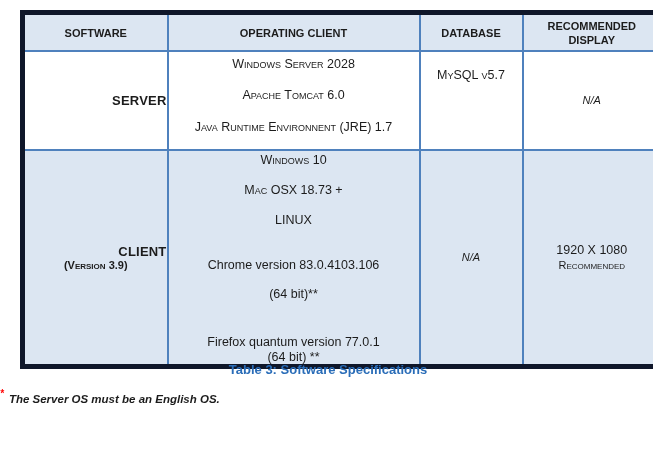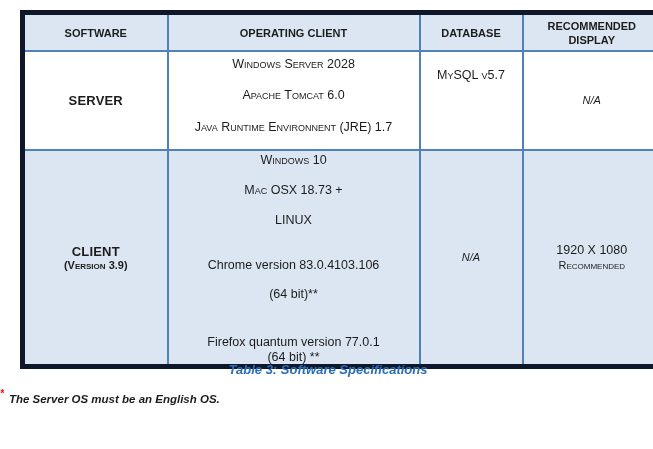--- a/index.html
+++ b/index.html
@@ -30,21 +30,21 @@
     line-height:14px;
     height:35px;
     vertical-align:middle;
   }
   tr.row-server{height:99px;}
   tr.row-server td{background:#ffffff;}
   tr.row-client{height:216px;}
   tr.row-client td{background:#dce6f2;}
   .sc{font-variant:small-caps;}
   .cell-name{
-    font-size:13px;font-weight:bold;letter-spacing:.2px;
+    font-size:13px;font-weight:bold;letter-spacing:.2px;text-align:right;
   }
   .cell-version{
     font-size:11px;font-weight:bold;line-height:13px;
   }
   td.v-top{vertical-align:top;}
   td.v-mid{vertical-align:middle;}
   .os-stack{display:flex;flex-direction:column;align-items:center;width:100%;}
   .os-stack p{margin:0;font-size:12.5px;line-height:15px;}
   
   .srv-os p:nth-child(1){margin-top:5px;}
@@ -59,21 +59,21 @@
   .cli-os p:nth-child(6){margin-top:33px;}
   .cli-os p:nth-child(7){margin-top:0px;line-height:14px;text-align:center;}
   .db-server{margin-top:16px;font-size:12.5px;}
   .plain{font-size:11px;line-height:15px;margin:14px;font-style:italic;}
   .disp-line1{font-size:12.5px;line-height:15px;margin:0;}
   .disp-line2{font-size:11px;line-height:14px;margin:0;}
   .caption{
     position:absolute;left:8px;top:362px;width:640px;
     text-align:center;
     color:#2a6db8;
-    font-size:13px;font-weight:bold;font-style:italic;
+    font-size:13px;font-weight:bold;
   }
   .footnote{
     position:absolute;left:0px;
     font-size:11.5px;
   }
   .footnote-1{top:388px;}
   .footnote-2{top:422px;}
   .fn-marker{
     color:#ff0000;font-weight:bold;font-style:italic;
     font-size:10px;vertical-align:6px;

